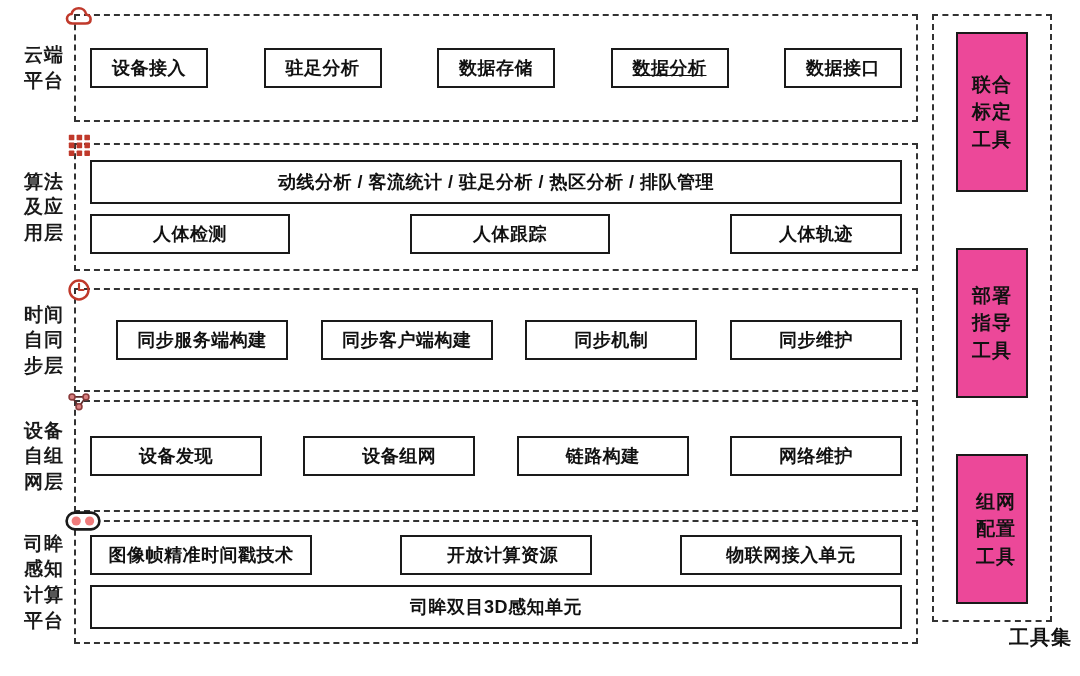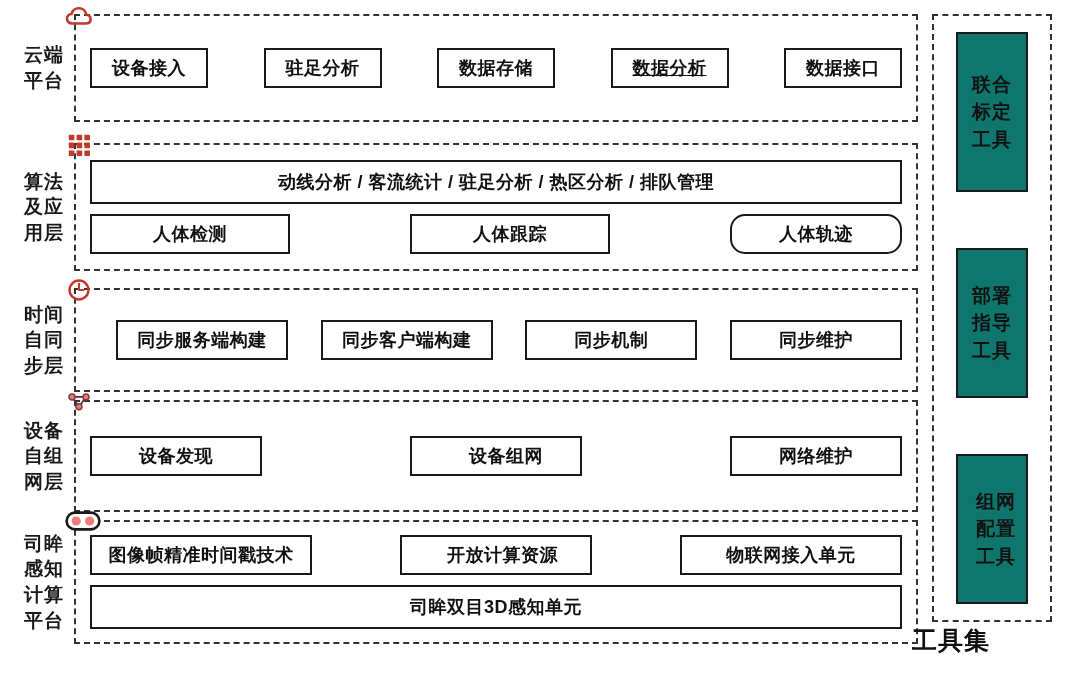--- a/index.html
+++ b/index.html
@@ -67,35 +67,35 @@
     position:absolute;
     border:2px dashed #333333;
     box-sizing:border-box;
     display:flex;flex-direction:column;
     align-items:center;
     justify-content:space-between;
     padding:16px 0;
   }
   .tool-box{
     border:2px solid #1a1a1a;
-    background:#0f766e;
+    background:#ec4899;
     box-sizing:border-box;
     width:72px;
     display:flex;flex-direction:column;
     align-items:center;justify-content:center;
     font-size:19px;font-weight:700;line-height:1.45;
     letter-spacing:1px;
     color:#111;
   }
   .tool-box span{display:block;white-space:nowrap;}
   #tools-caption{
     position:absolute;
     width:160px;
-    text-align:left;
-    font-size:25px;font-weight:700;letter-spacing:1px;
+    text-align:right;
+    font-size:20px;font-weight:700;letter-spacing:1px;
     color:#111;
   }
 </style>
 </head>
 <body>
 
 <div id="diagram">
     <div class="layer-row" style="left: 14px; top: 14px; width: 904px; height: 108px;">
       <div class="layer-label">
         <span>云端</span>
@@ -135,21 +135,21 @@
             <rect x="11.4" y="19.8" width="6" height="6" rx="0.8" fill="#c0392b"></rect>
             <rect x="19.8" y="19.8" width="6" height="6" rx="0.8" fill="#c0392b"></rect>
           </svg>
         </div>
         <div class="row spread">
           <div class="cell full tall">动线分析 / 客流统计 / 驻足分析 / 热区分析 / 排队管理</div>
         </div>
         <div class="row spread">
           <div class="cell" style="width: 200px; flex: 0 0 200px;">人体检测</div>
           <div class="cell" style="width: 200px; flex: 0 0 200px;">人体跟踪</div>
-          <div class="cell" style="width: 172px; flex: 0 0 172px; border-radius: 15px;">人体轨迹</div>
+          <div class="cell" style="width: 172px; flex: 0 0 172px;">人体轨迹</div>
         </div>
       </div>
     </div>
     <div class="layer-row" style="left: 14px; top: 288px; width: 904px; height: 104px;">
       <div class="layer-label">
         <span>时间</span>
         <span>自同</span>
         <span>步层</span>
       </div>
       <div class="layer-panel">
@@ -178,20 +178,21 @@
           <svg viewBox="0 0 28 28">
             <path d="M6.5 8.5 L21.5 8.5 L14 19 Z" fill="none" stroke="#5a2a2a" stroke-width="1.9" stroke-linejoin="round"></path>
             <circle cx="6.5" cy="8.5" r="3.2" fill="#d98080" stroke="#8a3b3b" stroke-width="1.7"></circle>
             <circle cx="21.5" cy="8.5" r="3.2" fill="#d98080" stroke="#8a3b3b" stroke-width="1.7"></circle>
             <circle cx="14" cy="19" r="3.2" fill="#d98080" stroke="#8a3b3b" stroke-width="1.7"></circle>
           </svg>
         </div>
         <div class="row spread">
           <div class="cell" style="width: 172px; flex: 0 0 172px;">设备发现</div>
           <div class="cell" style="width: 172px; flex: 0 0 172px; padding-left: 20px;">设备组网</div>
+          <div class="cell" style="width: 172px; flex: 0 0 172px;">链路构建</div>
           <div class="cell" style="width: 172px; flex: 0 0 172px;">网络维护</div>
         </div>
       </div>
     </div>
     <div class="layer-row" style="left: 14px; top: 520px; width: 904px; height: 124px;">
       <div class="layer-label">
         <span>司眸</span>
         <span>感知</span>
         <span>计算</span>
         <span>平台</span>

